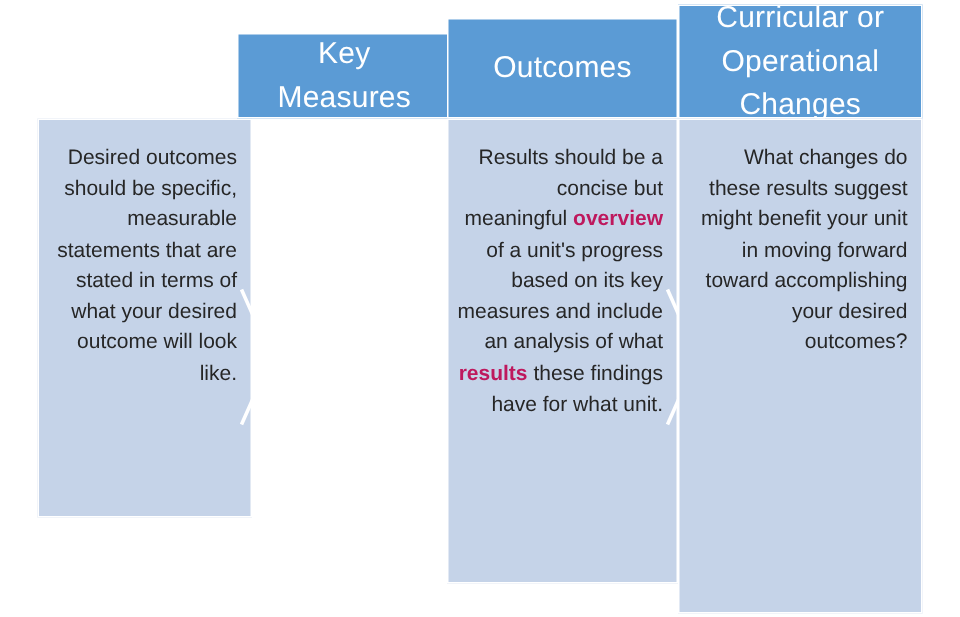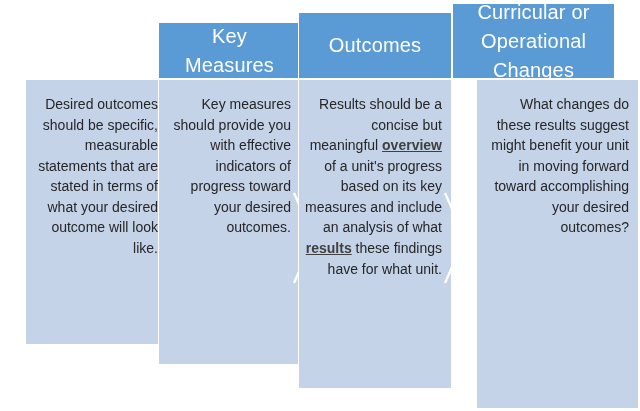--- a/index.html
+++ b/index.html
@@ -61,22 +61,21 @@
     right: 9px;
     left: 6px;
     text-align: right;
     color: #262626;
     font-size: 14px;
     line-height: 1.47;
     white-space: pre-line;
   }
   .col-body-text b {
     font-weight: bold;
-    color: #404040;
-    text-decoration: underline;
+    color: #be185d;
   }
 
   
   .chevron {
     position: absolute;
     pointer-events: none;
     overflow: visible;
   }
   .chevron path {
     fill: none;
@@ -93,38 +92,35 @@
     <div class="col-body" style="top:47px; height:266px;">
       <div class="col-body-text">Desired outcomes should be specific, measurable statements that are stated in terms of what your desired outcome will look like.</div>
     </div>
     <svg class="chevron" style="left:135px; top:160px; width:24px; height:92px;" viewBox="0 0 24 92">
       <path d="M 1 1 L 21 46 L 1 91"></path>
     </svg>
   </div>
 
   <div class="col" style="left:158px; top:22px; width:143px; height:343px;">
     <div class="col-header" style="height:57px;">Key Measures</div>
-    <div class="col-body" style="top:57px; height:286px;">
-      <div class="col-body-text">Key measures should provide you with effective indicators of progress toward your desired outcomes.</div>
-    </div>
     <svg class="chevron" style="left:135px; top:170px; width:24px; height:92px;" viewBox="0 0 24 92">
       <path d="M 1 1 L 21 46 L 1 91"></path>
     </svg>
   </div>
 
   <div class="col" style="left:298px; top:12px; width:154px; height:377px;">
     <div class="col-header" style="height:67px;">Outcomes</div>
     <div class="col-body" style="top:67px; height:310px;">
         <div class="col-body-text"><span>Results should be a concise but meaningful </span><b>overview</b><span> of a unit's progress based on its key measures and include an analysis of what </span><b>results</b><span> these findings have for what unit.</span></div>
     </div>
     <svg class="chevron" style="left:146px; top:180px; width:24px; height:92px;" viewBox="0 0 24 92">
       <path d="M 1 1 L 21 46 L 1 91"></path>
     </svg>
   </div>
 
   <div class="col" style="left:452px; top:3px; width:163px; height:406px;">
     <div class="col-header" style="height:76px;">Curricular or Operational Changes</div>
-    <div class="col-body" style="top:76px; height:330px;margin-left:24px;">
+    <div class="col-body" style="top:76px; height:330px;">
       <div class="col-body-text">What changes do these results suggest might benefit your unit in moving forward toward accomplishing your desired outcomes?</div>
     </div>
   </div>
 
 </div>
 
 </body></html>

